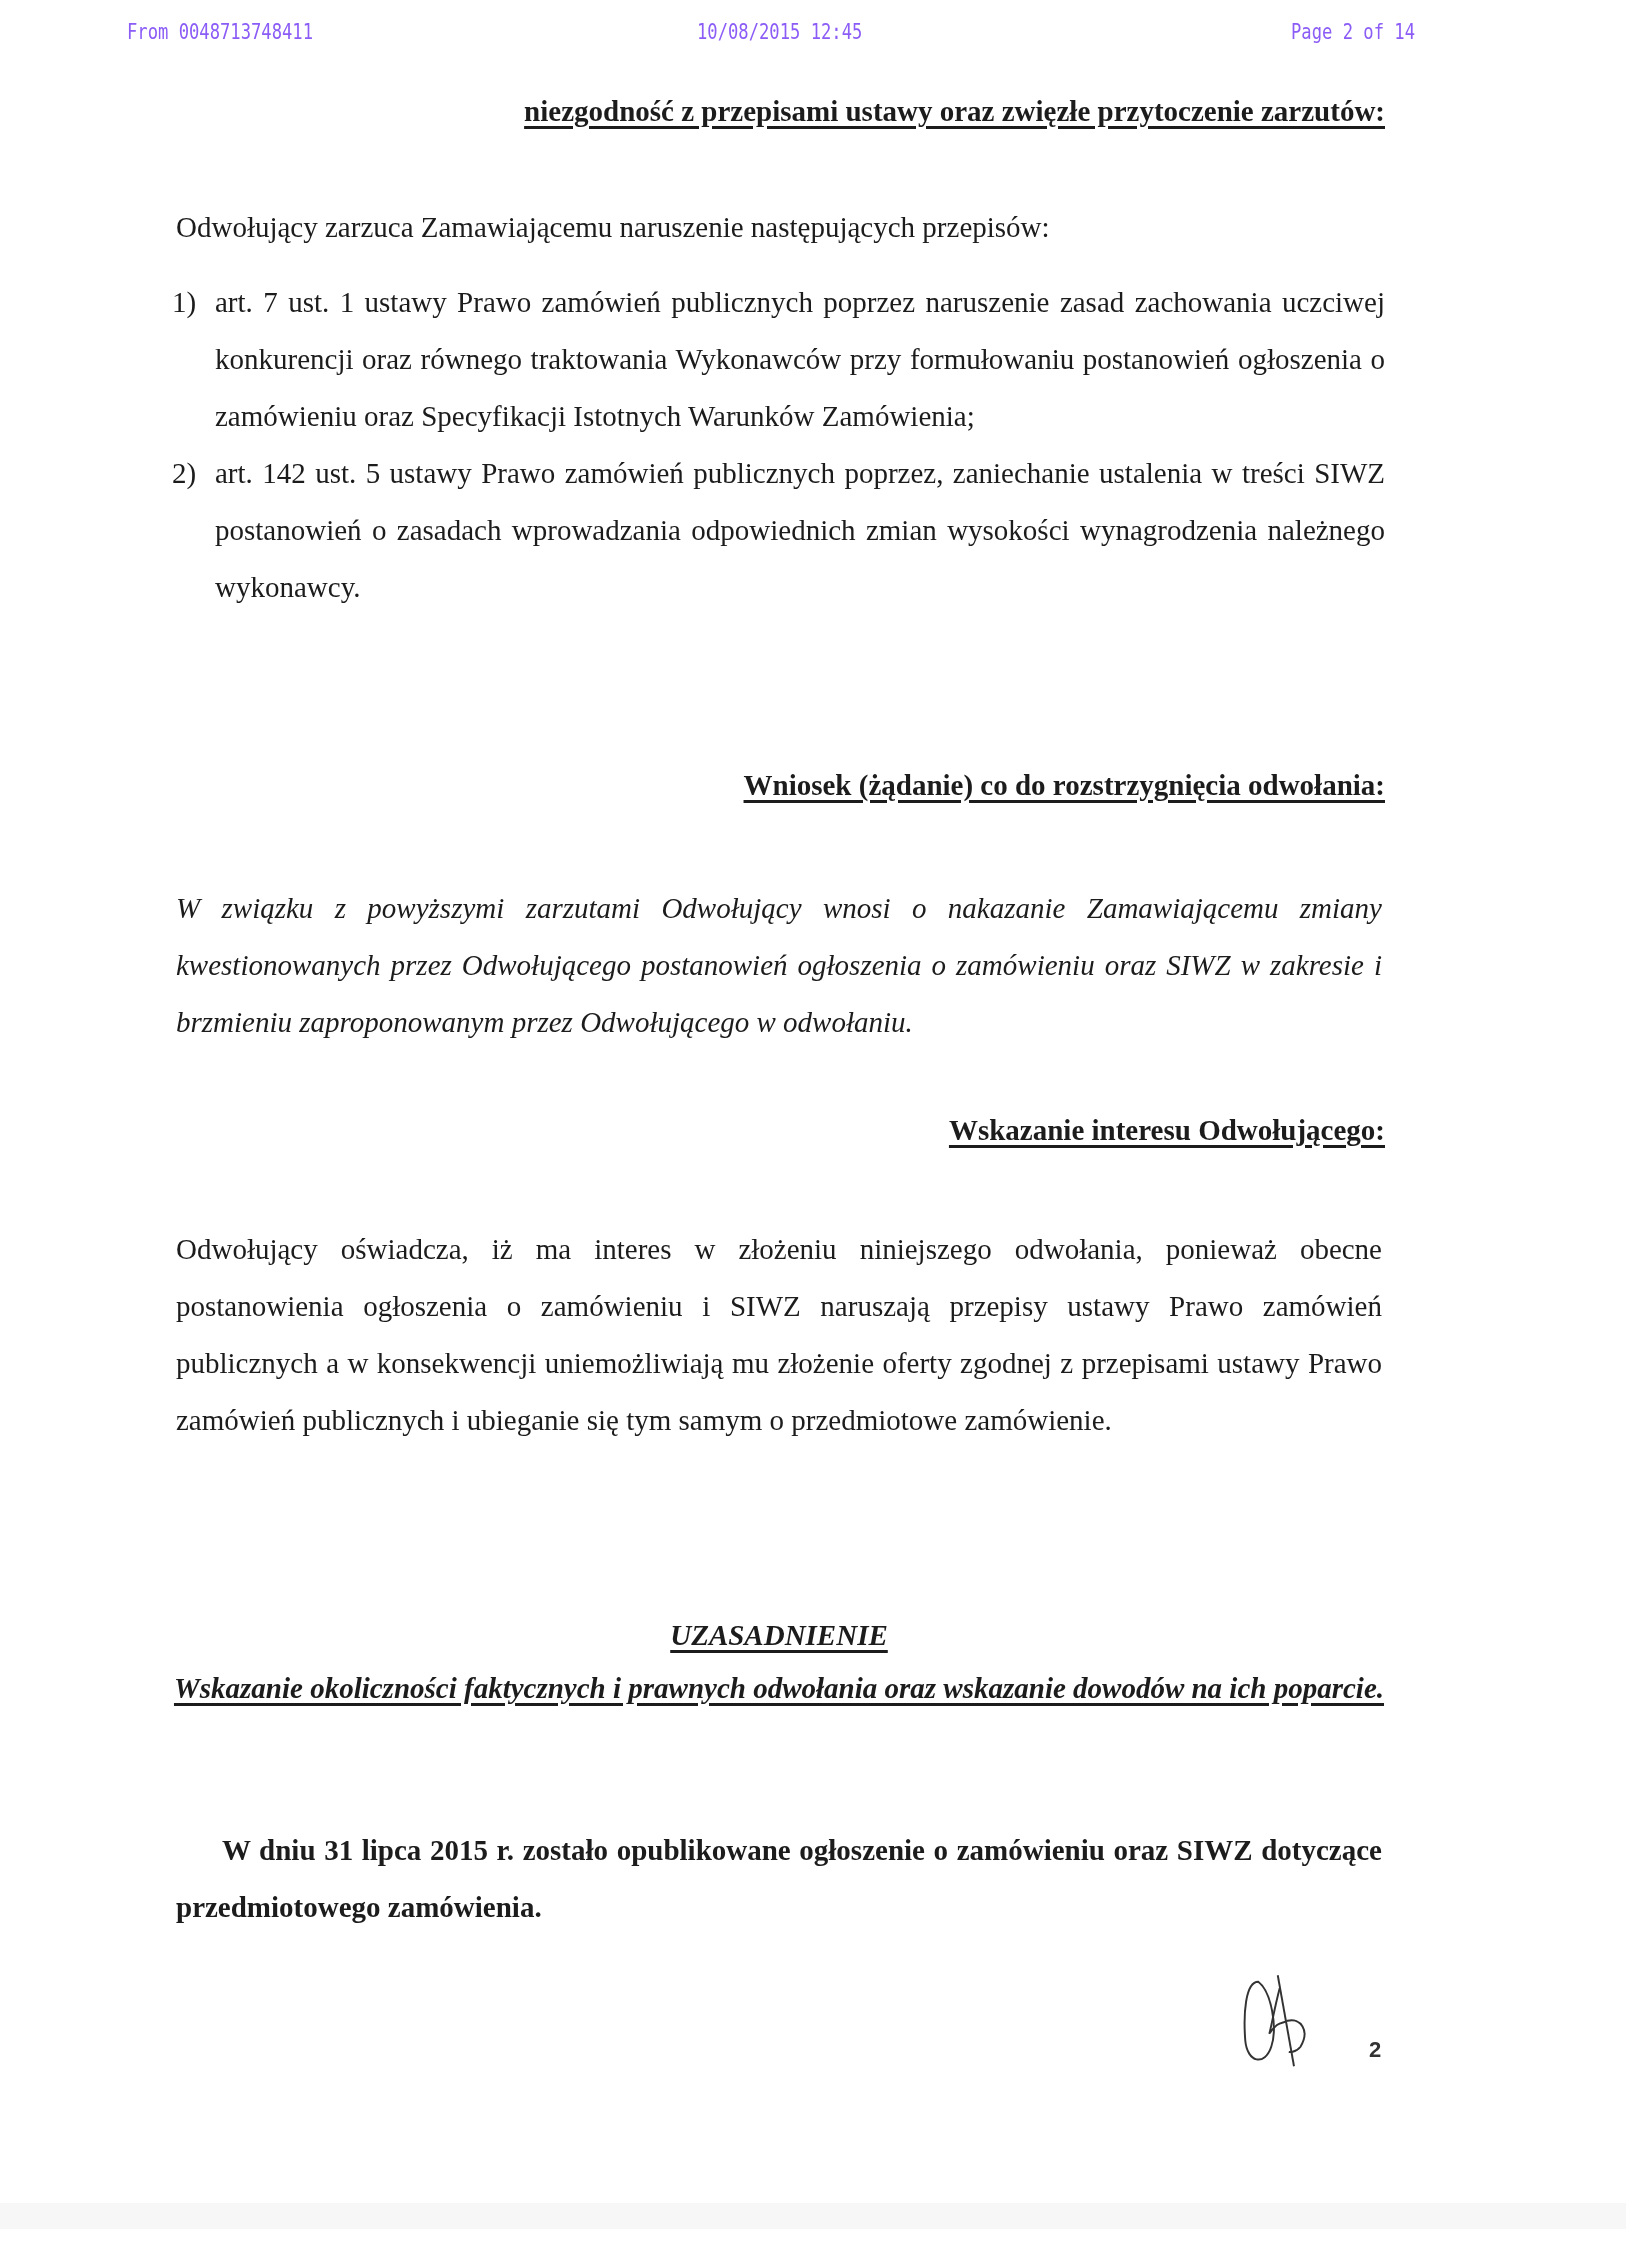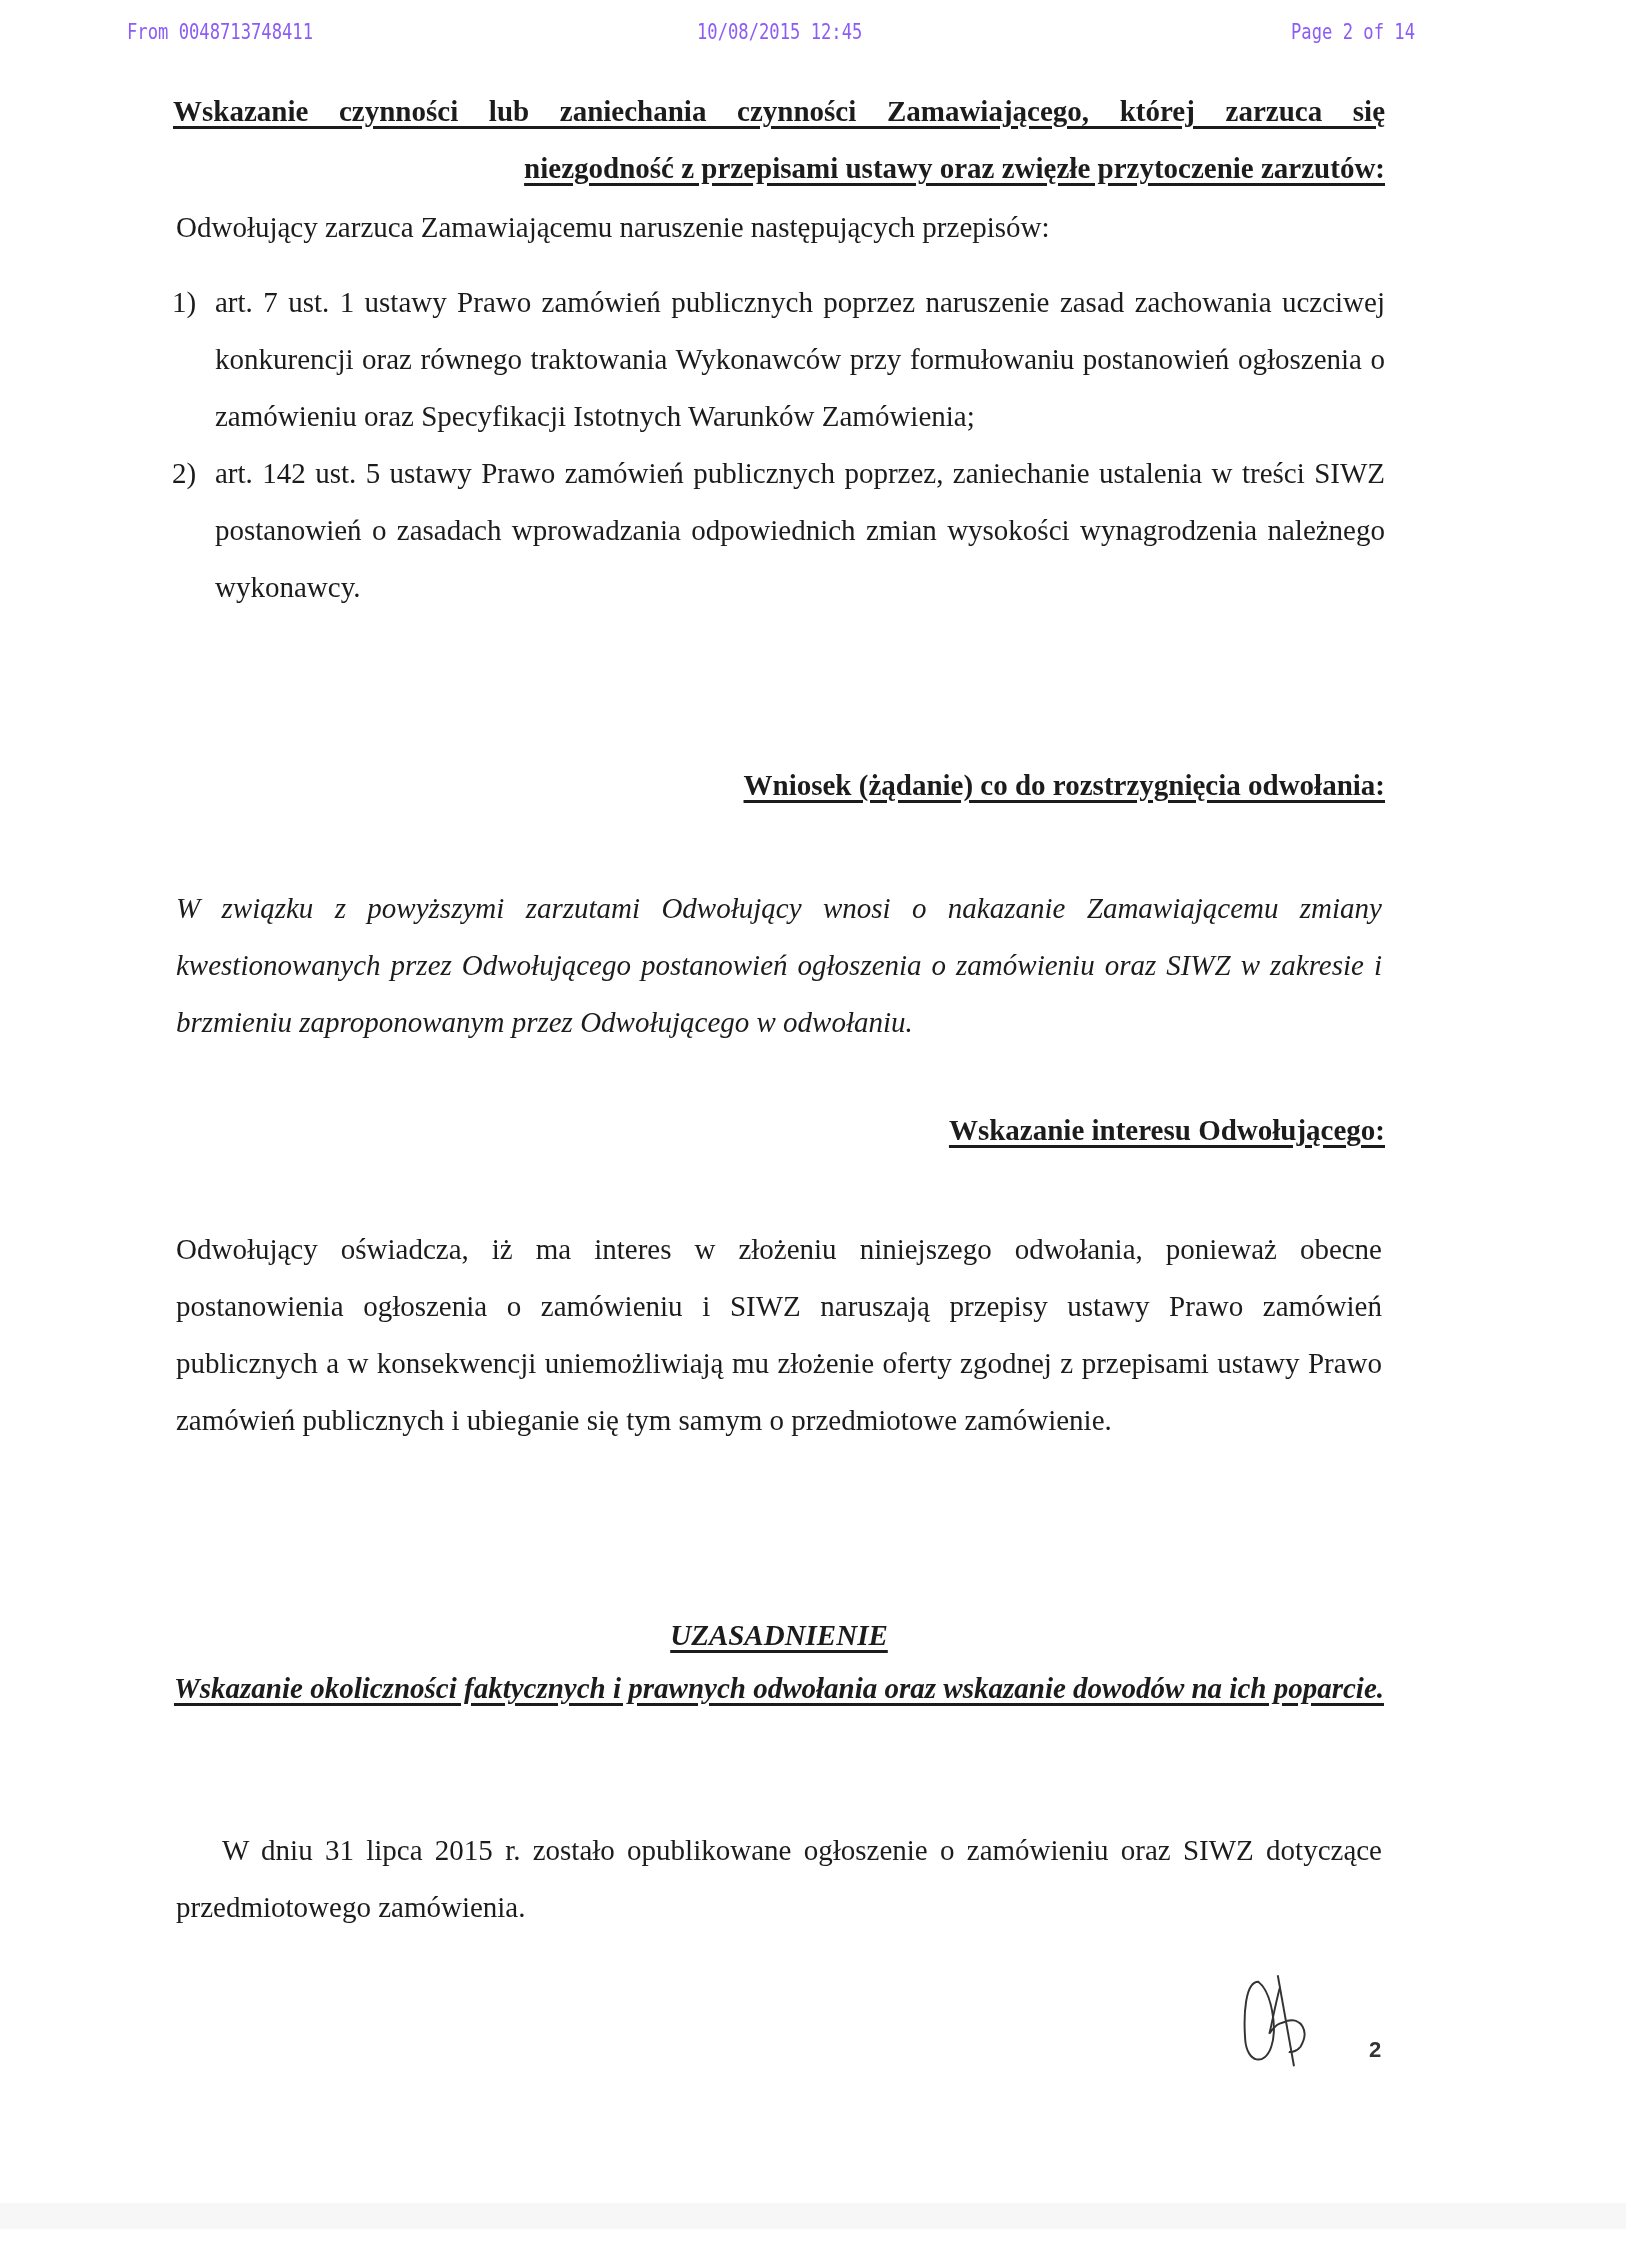--- a/index.html
+++ b/index.html
@@ -28,21 +28,20 @@
   <span class="fax-from">From 0048713748411</span>
   <span class="fax-date">10/08/2015 12:45</span>
   <span class="fax-page">Page 2 of 14</span>
 </div>
 
 <div class="page">
 
   <div class="scan-streak" style="left:0;top:2203px;width:1627px;height:26px;opacity:0.35;"></div>
 
   <div class="block" style="top:83px;">
-    <p class="heading" style="text-align:justify;text-align-last:justify;">Wskazanie czynności lub zaniechania czynności Zamawiającego, której zarzuca się</p>
     <p class="heading">niezgodność z przepisami ustawy oraz zwięzłe przytoczenie zarzutów:</p>
   </div>
 
   <div class="block" style="top:196px;">
     <p class="para">Odwołujący zarzuca Zamawiającemu naruszenie następujących przepisów:</p>
   </div>
 
   <div class="block" style="top:274px;left:176px;width:1209px;">
     <div class="list-item">
       <span class="list-num">1)</span>
@@ -65,21 +64,21 @@
     <p class="heading">Wskazanie interesu Odwołującego:</p>
   </div>
   <div class="block" style="top:1218px;">
     <p class="para">Odwołujący oświadcza, iż ma interes w złożeniu niniejszego odwołania, ponieważ obecne postanowienia ogłoszenia o zamówieniu i SIWZ naruszają przepisy ustawy Prawo zamówień publicznych a w konsekwencji uniemożliwiają mu złożenie oferty zgodnej z przepisami ustawy Prawo zamówień publicznych i ubieganie się tym samym o przedmiotowe zamówienie.</p>
   </div>
 
   <div class="block" style="top:1609px;">
     <p class="heading center" style="line-height:52px;">UZASADNIENIE</p>
     <p class="heading center" style="line-height:55px;">Wskazanie okoliczności faktycznych i prawnych odwołania oraz wskazanie dowodów na ich poparcie.</p>
   </div>
-  <div class="block" style="top:1819px;">
+  <div class="block" style="top:1819px;font-weight:bold;">
     <p class="para indent">W dniu 31 lipca 2015 r. zostało opublikowane ogłoszenie o zamówieniu oraz SIWZ dotyczące przedmiotowego zamówienia.</p>
   </div>
 
   <svg class="signature" viewBox="0 0 120 150">
     <path d="M25 10 C5 10 2 60 5 100 C8 135 35 140 45 110 C55 80 45 25 25 10 Z" fill="none" stroke="#333" stroke-width="3"></path>
     <path d="M55 0 L80 140" fill="none" stroke="#333" stroke-width="3"></path>
     <path d="M58 20 C50 50 45 80 42 90 C55 70 62 75 70 70 C90 65 105 85 90 110 C82 120 72 118 72 118" fill="none" stroke="#333" stroke-width="3"></path>
   </svg>
 
   <div class="page-number">2</div>

